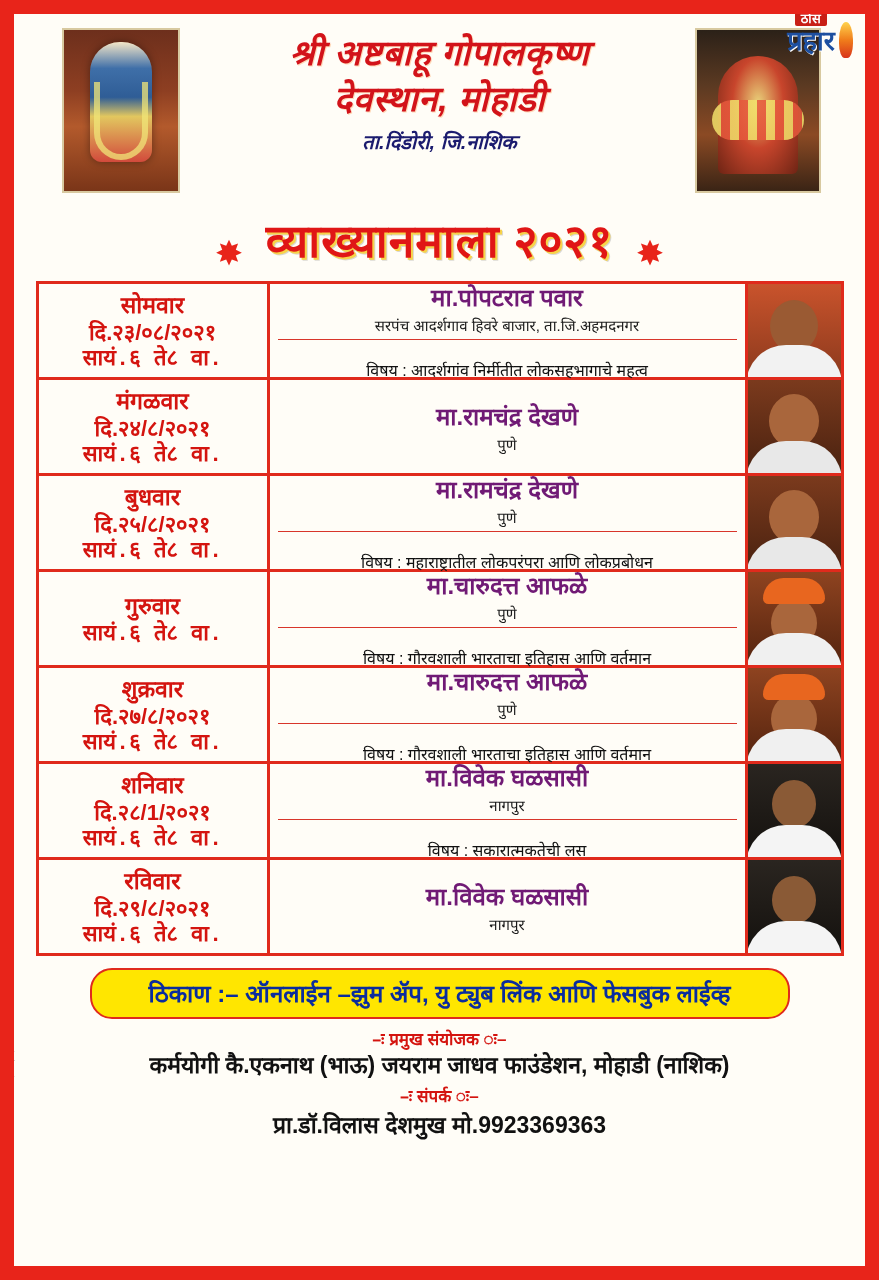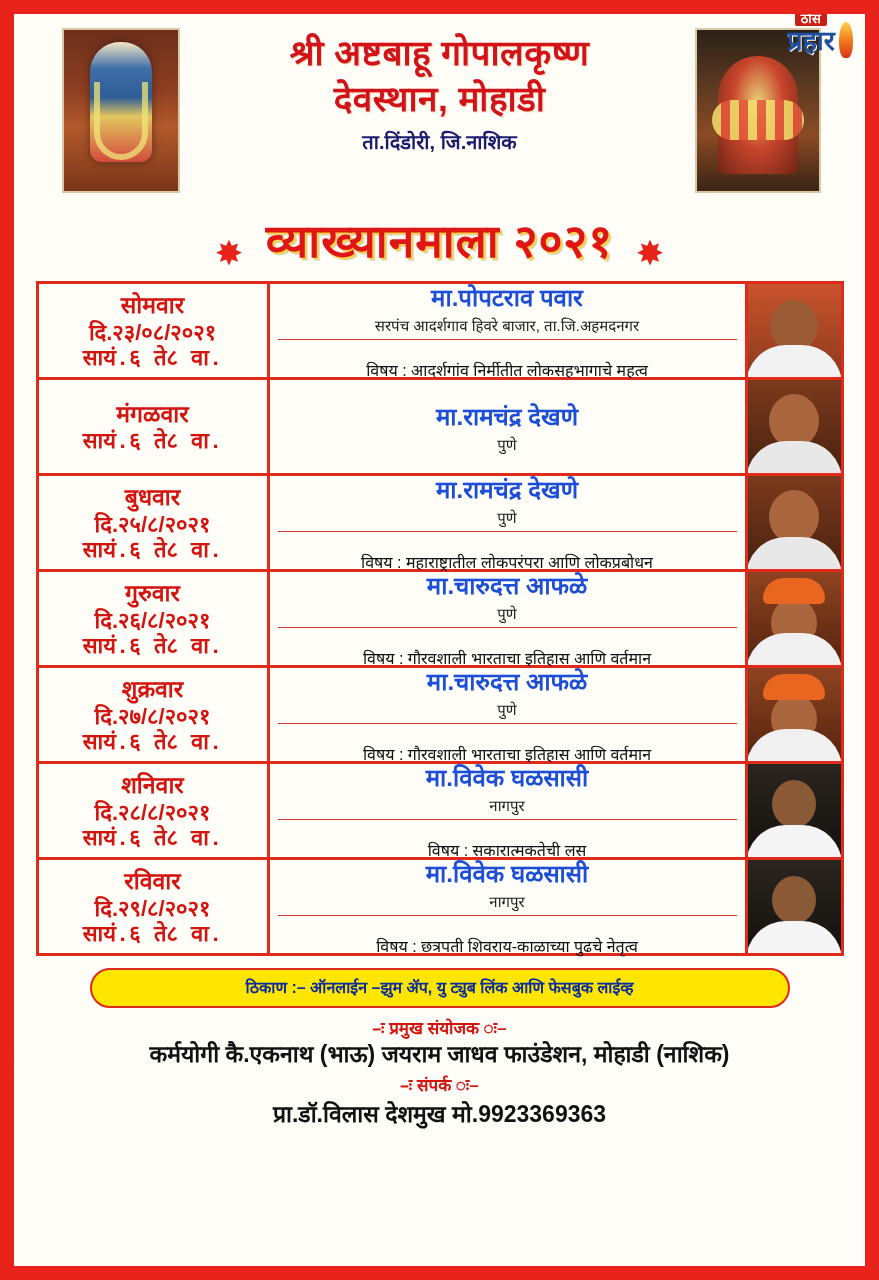--- a/index.html
+++ b/index.html
@@ -134,20 +134,21 @@
     height: 36px;
     background: linear-gradient(180deg,#ffd34d,#f07d1b,#d8341a);
     border-radius: 50% 50% 40% 40%;
   }
 
   .title-block {
     text-align: center;
     width: 520px;
     margin: 0 auto;
     color: #d2131a;
+    font-style: italic;
   }
   .title-block .t1,
   .title-block .t2 {
     font-size: 35px;
     font-weight: bold;
     line-height: 1.32;
     letter-spacing: .5px;
     text-shadow: 1px 1px 0 rgba(255,180,120,.5);
   }
   .title-block .t3 {
@@ -220,21 +221,21 @@
     flex: 1;
     padding: 5px 8px 0;
     text-align: center;
     display: flex;
     flex-direction: column;
     justify-content: center;
   }
   .cell-info .name {
     font-size: 24px;
     font-weight: bold;
-    color: #1d4ed8;
+    color: #701a75;
     line-height: 1.2;
   }
   .cell-info .place {
     font-size: 15px;
     color: #1b1b1b;
     margin-top: 2px;
   }
   .cell-info .topic-wrap {
     margin-top: 4px;
     border-top: 1.5px solid #d8352a;
@@ -282,21 +283,21 @@
   .venue {
     width: 700px;
     margin: 12px auto 0;
     background: #ffe600;
     border: 2px solid #e02a1c;
     border-radius: 22px;
     text-align: center;
     padding: 6px 4px 8px;
   }
   .venue span {
-    font-size: 16px;
+    font-size: 24px;
     font-weight: bold;
     color: #0a2c9e;
   }
   .foot {
     text-align: center;
     margin-top: 8px;
   }
   .foot .lbl {
     font-size: 17px;
     font-weight: bold;
@@ -382,20 +383,21 @@
           <div class="bg" style="background:linear-gradient(180deg,#c9532c 0%,#8c3a1d 100%)"></div>
           <div class="head" style="width:48px;height:52px;top:16px;background:#9a5a33"></div>
           <div class="body" style="background:#f2f2f2"></div>
         </div>
       </div>
     </div>
 
     <div class="row">
       <div class="cell-date">
         <div class="day">मंगळवार</div>
+        <div class="date">दि.२४/८/२०२१</div>
         <div class="time">सायं.६ ते८ वा.</div>
       </div>
       <div class="cell-info">
         <div class="name">मा.रामचंद्र देखणे</div>
         <div class="place">पुणे</div>
       </div>
       <div class="cell-photo">
         <div class="ph">
           <div class="bg" style="background:linear-gradient(180deg,#7b3a1d 0%,#4a2210 100%)"></div>
           <div class="head" style="width:50px;height:54px;top:14px;background:#a9663c"></div>
@@ -422,21 +424,20 @@
           <div class="bg" style="background:linear-gradient(180deg,#7b3a1d 0%,#4a2210 100%)"></div>
           <div class="head" style="width:50px;height:54px;top:14px;background:#a9663c"></div>
           <div class="body" style="background:#e8e8e8"></div>
         </div>
       </div>
     </div>
 
     <div class="row">
       <div class="cell-date">
         <div class="day">गुरुवार</div>
-        <div class="date">दि.२६/८/२०२१</div>
         <div class="time">सायं.६ ते८ वा.</div>
       </div>
       <div class="cell-info">
         <div class="name">मा.चारुदत्त आफळे</div>
         <div class="place">पुणे</div>
         <div class="topic-wrap">
           <div class="topic">विषय : गौरवशाली भारताचा इतिहास आणि वर्तमान</div>
         </div>
       </div>
       <div class="cell-photo">
@@ -468,21 +469,21 @@
           <div class="head" style="width:46px;height:50px;top:26px;background:#a9663c"></div>
           <div class="turban"></div>
           <div class="body" style="background:#f0f0f0"></div>
         </div>
       </div>
     </div>
 
     <div class="row">
       <div class="cell-date">
         <div class="day">शनिवार</div>
-        <div class="date">दि.२८/८/२०२१</div>
+        <div class="date">दि.२८/1/२०२१</div>
         <div class="time">सायं.६ ते८ वा.</div>
       </div>
       <div class="cell-info">
         <div class="name">मा.विवेक घळसासी</div>
         <div class="place">नागपुर</div>
         <div class="topic-wrap">
           <div class="topic">विषय : सकारात्मकतेची लस</div>
         </div>
       </div>
       <div class="cell-photo">
@@ -496,23 +497,20 @@
 
     <div class="row">
       <div class="cell-date">
         <div class="day">रविवार</div>
         <div class="date">दि.२९/८/२०२१</div>
         <div class="time">सायं.६ ते८ वा.</div>
       </div>
       <div class="cell-info">
         <div class="name">मा.विवेक घळसासी</div>
         <div class="place">नागपुर</div>
-        <div class="topic-wrap">
-          <div class="topic">विषय : छत्रपती शिवराय-काळाच्या पुढचे नेतृत्व</div>
-        </div>
       </div>
       <div class="cell-photo">
         <div class="ph">
           <div class="bg" style="background:linear-gradient(180deg,#2a2520 0%,#14110e 100%)"></div>
           <div class="head" style="width:44px;height:48px;top:16px;background:#8a5a36"></div>
           <div class="body" style="background:#f4f4f4"></div>
         </div>
       </div>
     </div>
 

